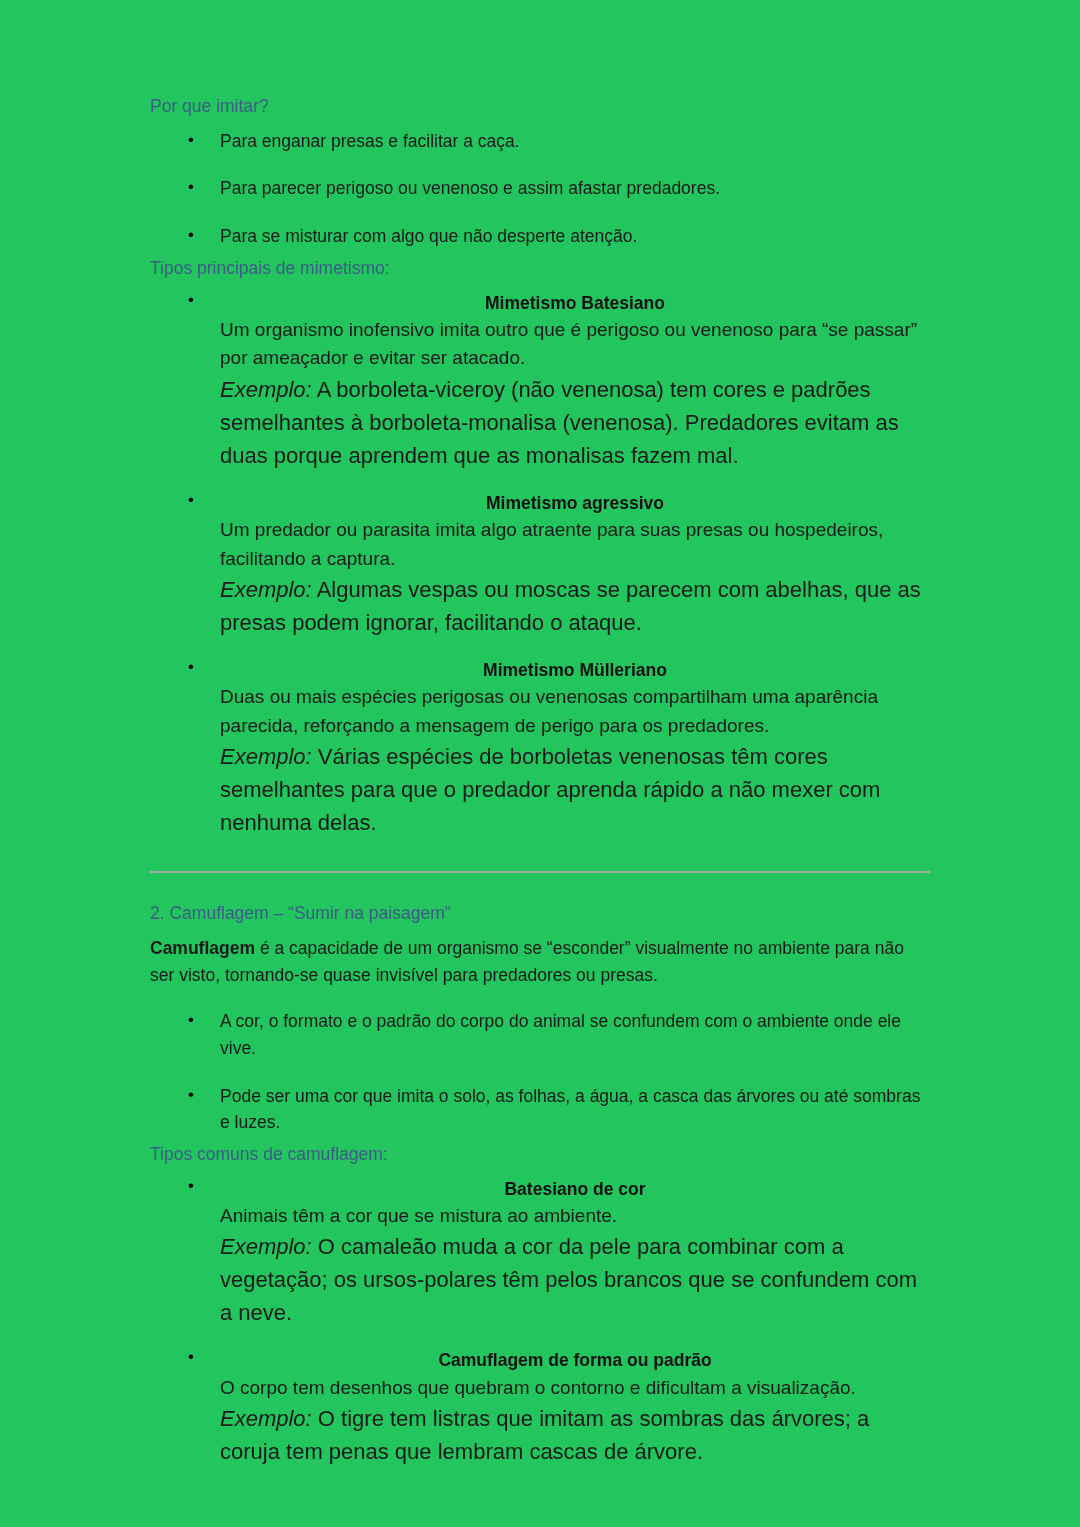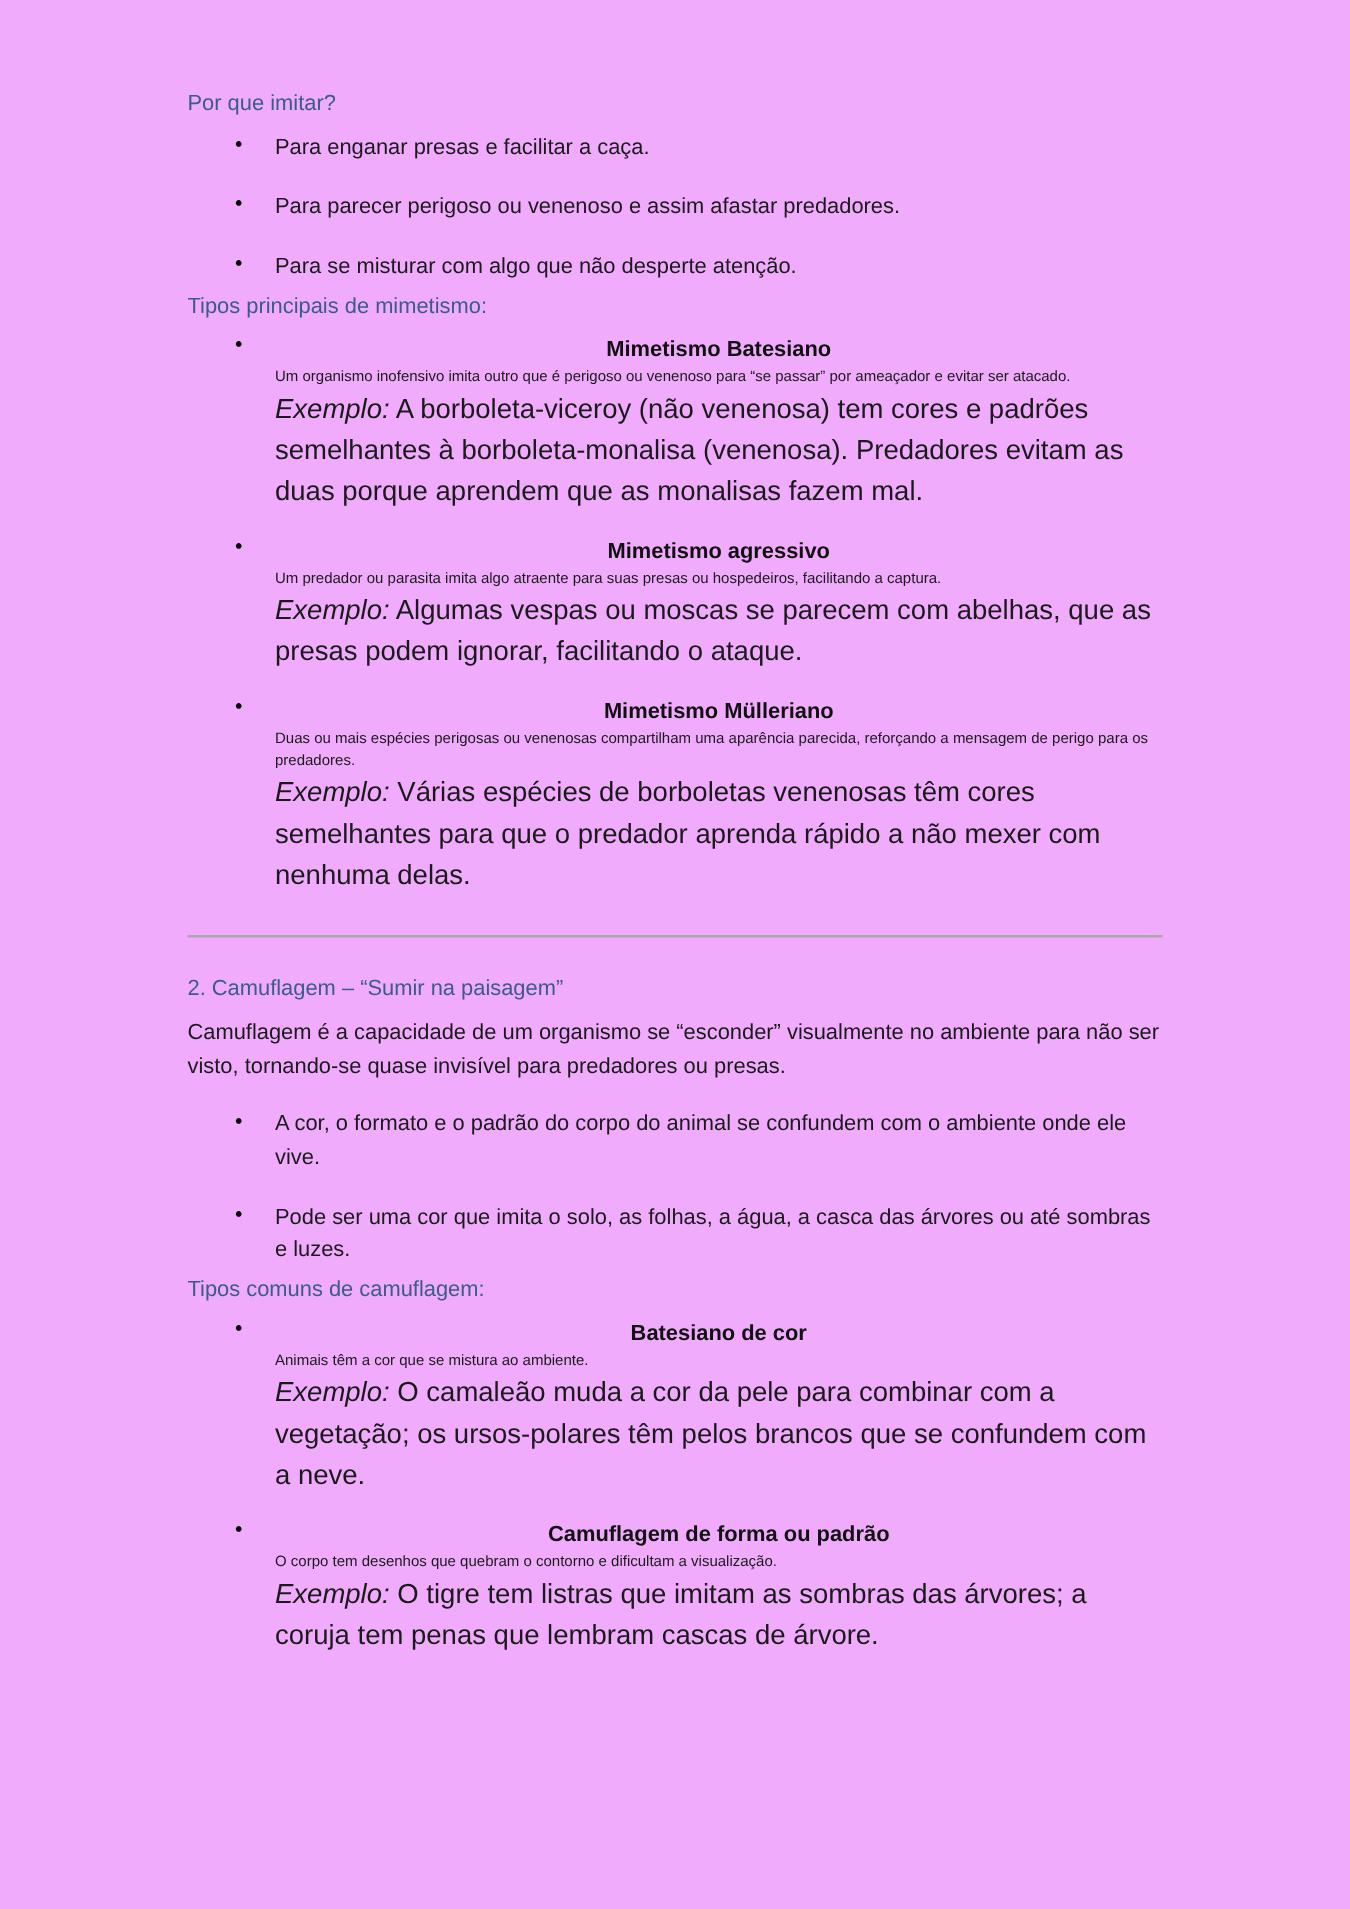--- a/index.html
+++ b/index.html
@@ -11,23 +11,23 @@
     width: 1080px;
     height: 1527px;
     font-family: "Liberation Sans", sans-serif;
     color: #1a1a1a;
     -webkit-font-smoothing: antialiased;
   }
   .page {
     position: relative;
     width: 1080px;
     height: 1527px;
-    background: #f0abfc;
+    background: #22c55e;
     box-sizing: border-box;
-    padding: 72px 150px 0 150px;
+    padding: 96px 150px 0 150px;
   }
   .content {
     width: 780px;
   }
 
   
   .blue-heading {
     color: #3c5c85;
     font-size: 17.5px;
     line-height: 1.25;
@@ -44,21 +44,21 @@
     line-height: 1.3;
   }
 
   
   .para {
     font-size: 17.5px;
     line-height: 1.52;
     color: #1a1a1a;
     margin: 0 0 20px 0;
   }
-  .para b { font-weight: normal; }
+  .para b { font-weight: bold; }
 
   
   ul.simple-list {
     list-style: none;
     margin: 0 0 8px 0;
     padding: 0;
   }
   ul.simple-list > li {
     position: relative;
     padding-left: 70px;
@@ -98,21 +98,21 @@
   }
   .def-title {
     font-weight: bold;
     font-size: 17.5px;
     line-height: 1.5;
     color: #111;
     display: block;
     text-align: center;
   }
   .def-body {
-    font-size: 12px;
+    font-size: 19px;
     line-height: 1.5;
     color: #1a1a1a;
     display: block;
   }
   .def-example {
     font-size: 22px;
     line-height: 1.5;
     color: #1a1a1a;
     display: block;
   }

